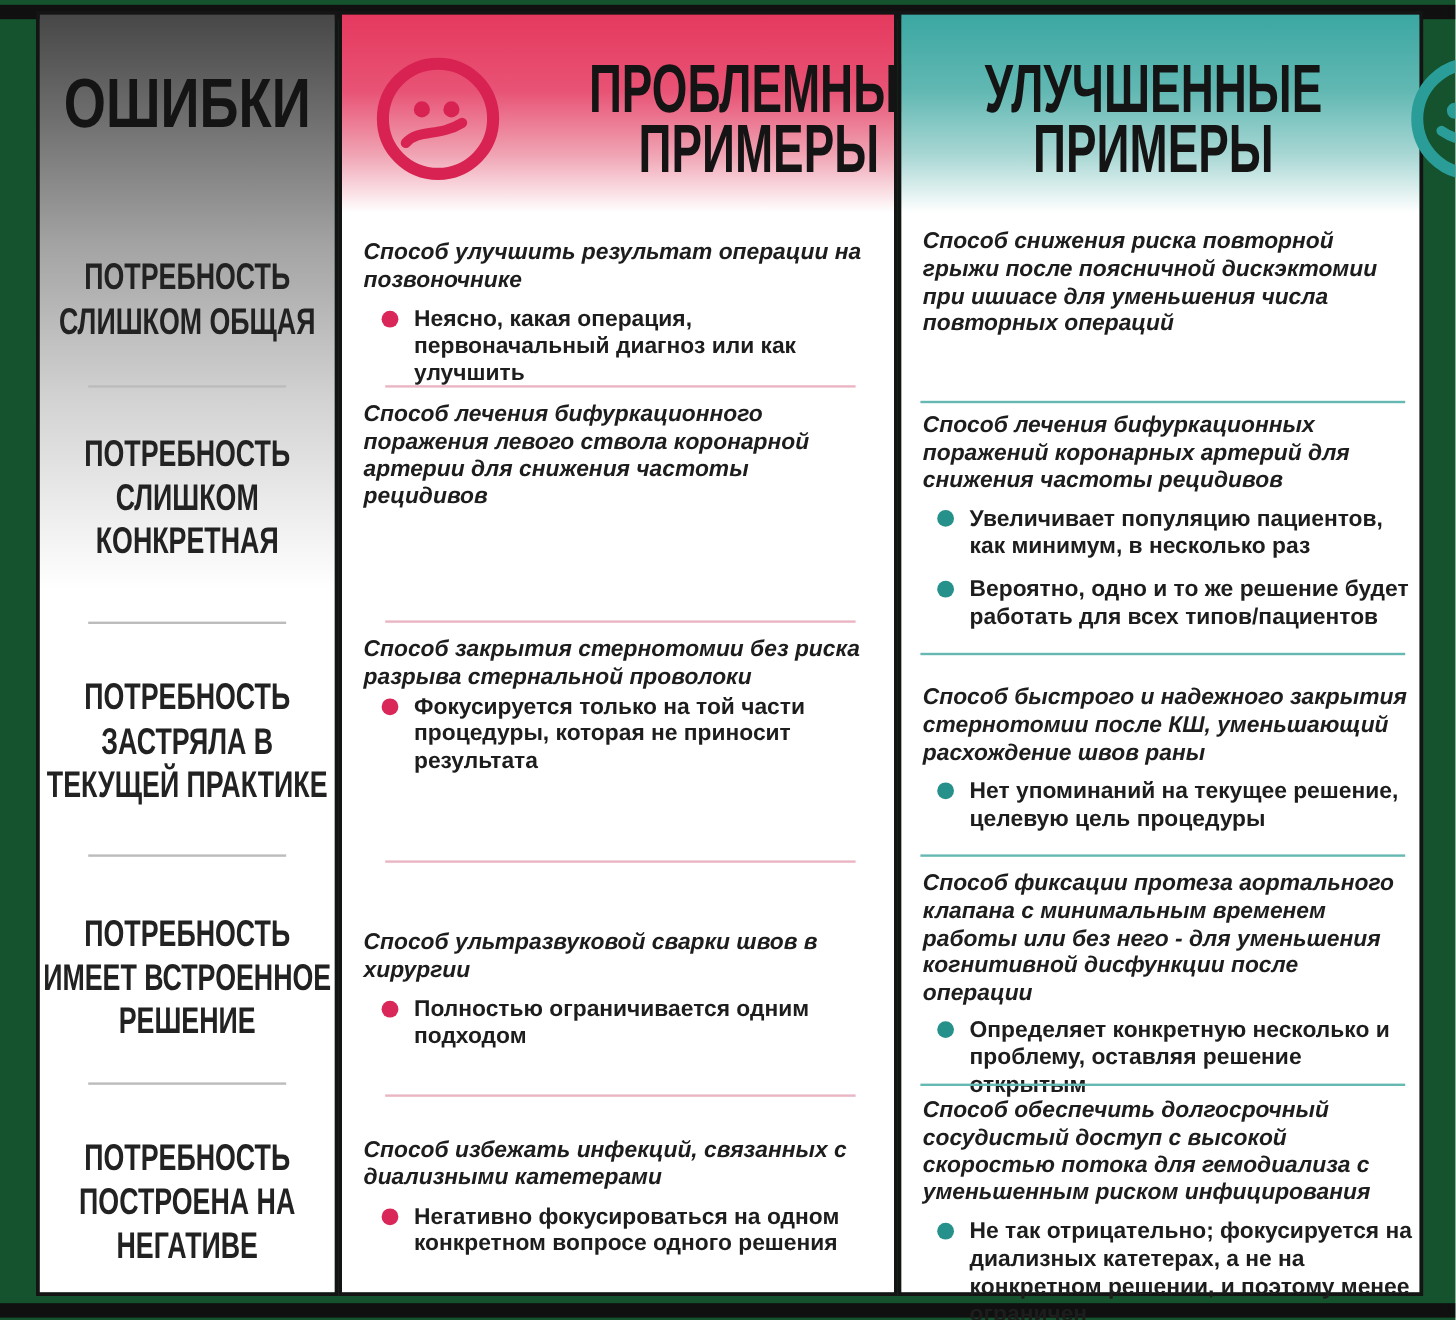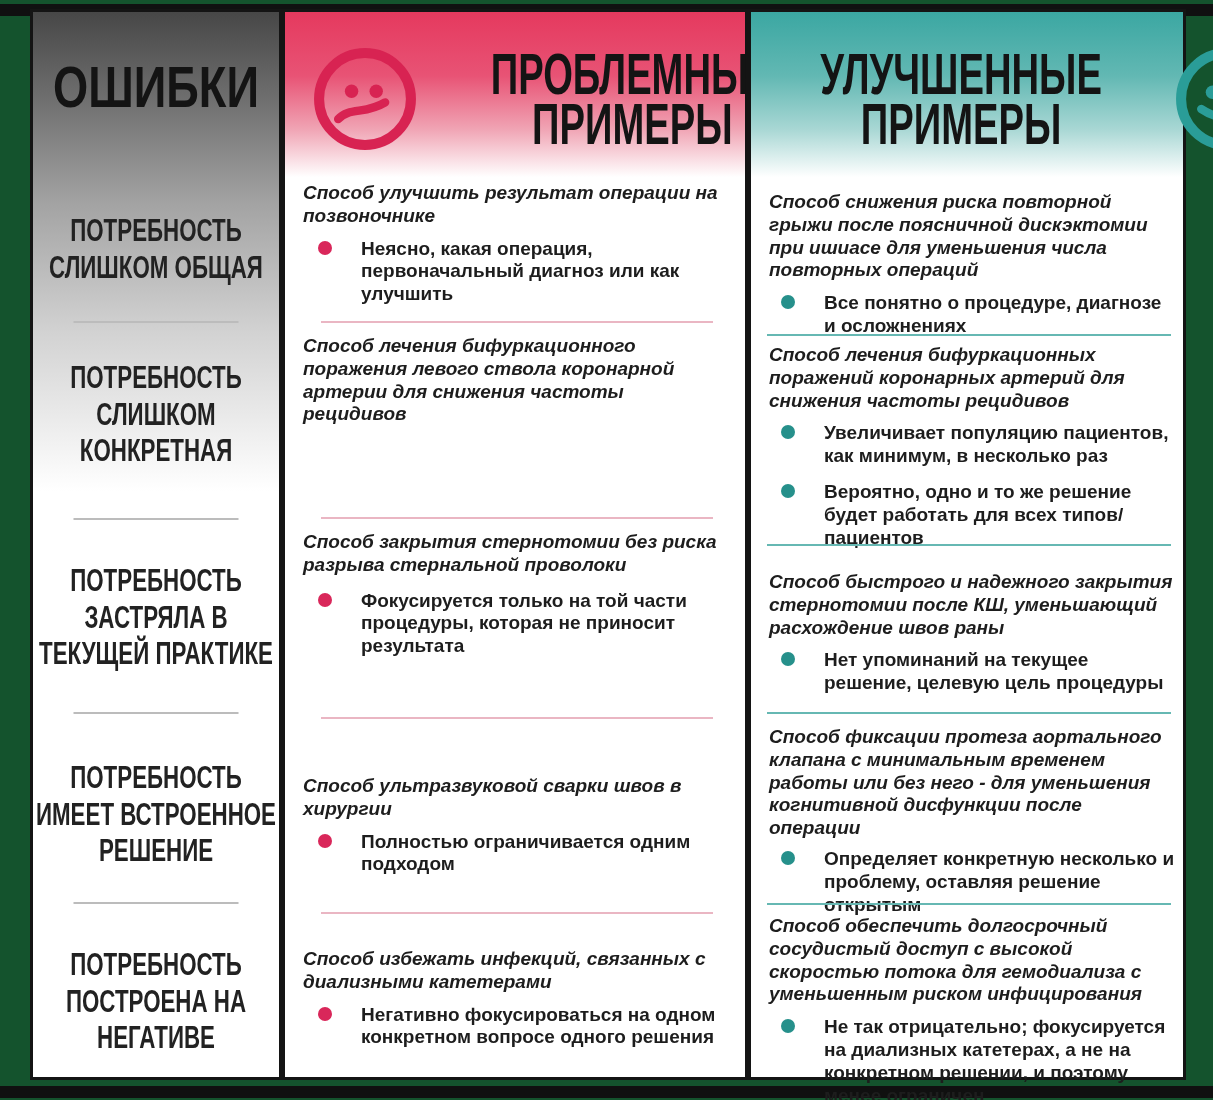--- a/index.html
+++ b/index.html
@@ -32,21 +32,21 @@
   .err-label{position:absolute;left:50%;width:360px;text-align:center;
     font-size:31px;font-weight:bold;line-height:1.18;color:#222222;
     white-space:pre-line;transform:translateX(-50%) scaleX(0.72);}
   .ldiv{position:absolute;left:50%;transform:translateX(-50%);width:165px;height:2px;background:#bcbcbc;}
 
   
   .section{position:absolute;left:0;right:0;box-sizing:border-box;}
   .col-mid .section{padding:0 16px 0 18px;}
   .col-right .section{padding:0 6px 0 18px;}
   .sec-title{font-size:19px;font-weight:bold;font-style:italic;line-height:1.2;color:#1d1d1d;}
-  .bullet{display:flex;margin:10px 0 0 15px;gap:16px;}
+  .bullet{display:flex;margin:10px 0 0 15px;}
   .col-right .bullet{margin-left:12px;}
   .dot{flex:0 0 auto;width:14px;height:14px;border-radius:50%;margin:3px 13px 0 0;}
   .dot.red{background:#d9275a;}
   .dot.teal{background:#26908b;}
   .bullet-text{font-size:19px;font-weight:bold;line-height:1.2;color:#1d1d1d;}
   .sdiv{position:absolute;height:2px;}
   .sdiv.pink{left:36px;width:392px;background:#eab6c3;}
   .sdiv.teal{left:16px;width:404px;background:#66b8b3;}
 </style>
 </head>
@@ -84,37 +84,37 @@
       <svg class="face" viewBox="0 0 100 100">
         <circle cx="50" cy="50" r="41" fill="none" stroke="#d82352" stroke-width="9"></circle>
         <circle cx="38" cy="43" r="6" fill="#d82352"></circle>
         <circle cx="60" cy="43" r="6" fill="#d82352"></circle>
         <path d="M26 68 C36 57 50 64 68 53" fill="none" stroke="#d82352" stroke-width="7.5" stroke-linecap="round"></path>
       </svg>
       <div class="hdr-title">ПРОБЛЕМНЫЕ
 ПРИМЕРЫ</div>
     </div>
 
-    <div class="section" style="top:170px">
+    <div class="section" style="top:188px">
       <div class="sec-title">Способ улучшить результат операции на позвоночнике</div>
       <div class="bullet">
         <span class="dot red"></span>
         <span class="bullet-text">Неясно, какая операция, первоначальный диагноз или как улучшить</span>
       </div>
     </div>
     <div class="sdiv pink" style="top:309px"></div>
 
     <div class="section" style="top:323px">
       <div class="sec-title">Способ лечения бифуркационного поражения левого  ствола коронарной артерии для снижения частоты рецидивов</div>
     </div>
     <div class="sdiv pink" style="top:505px"></div>
 
     <div class="section" style="top:519px">
       <div class="sec-title">Способ закрытия стернотомии без риска разрыва стернальной проволоки</div>
-      <div class="bullet" style="margin-top:13px">
+      <div class="bullet" style="margin-top:2px">
         <span class="dot red"></span>
         <span class="bullet-text">Фокусируется только на той части процедуры, которая не приносит результата</span>
       </div>
     </div>
     <div class="sdiv pink" style="top:705px"></div>
 
     <div class="section" style="top:763px">
       <div class="sec-title">Способ ультразвуковой сварки швов в хирургии</div>
       <div class="bullet">
         <span class="dot red"></span>
@@ -139,24 +139,20 @@
       <svg class="face" viewBox="0 0 100 100">
         <circle cx="50" cy="50" r="41" fill="none" stroke="#2a9d98" stroke-width="9"></circle>
         <circle cx="37" cy="44" r="6" fill="#2a9d98"></circle>
         <circle cx="61" cy="44" r="6" fill="#2a9d98"></circle>
         <path d="M27 59 Q49 74 72 57" fill="none" stroke="#2a9d98" stroke-width="7.5" stroke-linecap="round"></path>
       </svg>
     </div>
 
     <div class="section" style="top:179px">
       <div class="sec-title">Способ снижения риска повторной грыжи после поясничной дискэктомии при ишиасе для уменьшения числа повторных операций</div>
-      <div class="bullet">
-        <span class="dot teal"></span>
-        <span class="bullet-text">Все понятно о процедуре, диагнозе и осложнениях</span>
-      </div>
     </div>
     <div class="sdiv teal" style="top:322px"></div>
 
     <div class="section" style="top:332px">
       <div class="sec-title">Способ лечения бифуркационных поражений коронарных артерий для снижения частоты рецидивов</div>
       <div class="bullet">
         <span class="dot teal"></span>
         <span class="bullet-text">Увеличивает популяцию пациентов, как минимум, в несколько раз</span>
       </div>
       <div class="bullet" style="margin-top:13px">

